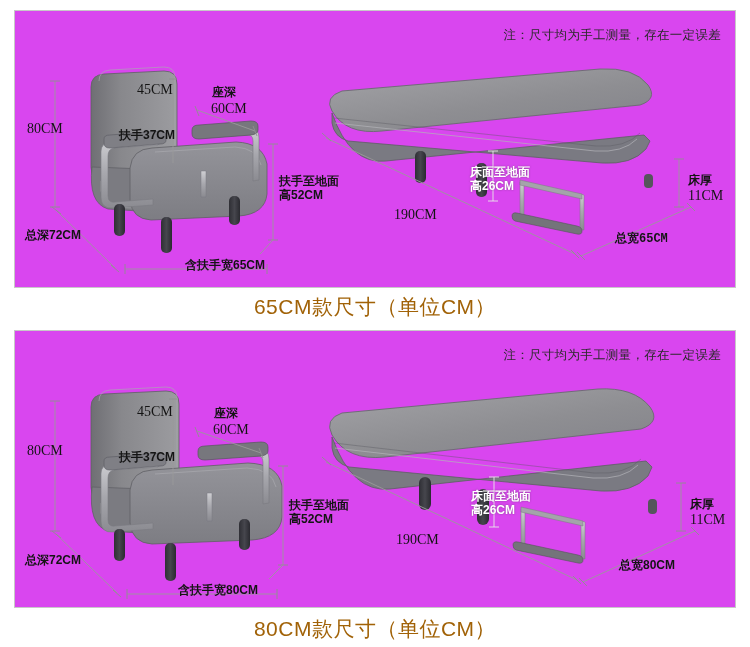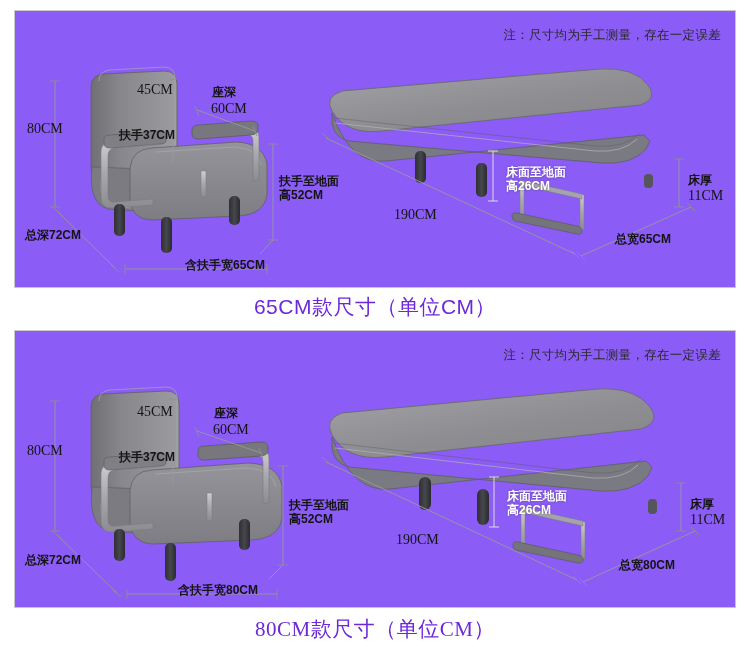--- a/index.html
+++ b/index.html
@@ -22,37 +22,37 @@
   .panel-wrap {
     position: absolute;
     left: 0;
     width: 750px;
   }
   .panel {
     position: absolute;
     left: 14px;
     width: 722px;
     border: 1px solid #c8c8c8;
-    background: #8b5cf6;
+    background: #d946ef;
     box-sizing: border-box;
     overflow: hidden;
   }
   .panel-inner {
     position: absolute;
     inset: 0;
   }
   .caption {
     position: absolute;
     left: 0;
     width: 750px;
     text-align: center;
     font-family: "Liberation Sans", "DejaVu Sans", sans-serif;
     font-size: 21px;
     letter-spacing: 0.5px;
-    color: #6d28d9;
+    color: #a16207;
   }
   .note {
     position: absolute;
     font-family: "Liberation Sans", "DejaVu Sans", sans-serif;
     font-size: 12.5px;
     color: #2a2a2a;
     white-space: nowrap;
     letter-spacing: 0.3px;
   }
 
@@ -67,21 +67,20 @@
   }
   .dim.cjk {
     font-family: "Liberation Sans", "DejaVu Sans", sans-serif;
     font-size: 12px;
     font-weight: 600;
     text-align: center;
   }
   .dim.white {
     color: #ffffff;
     text-shadow: 0 0 2px rgba(60,60,60,.55);
-    margin-left: 36px;
   }
 
   
   svg.art {
     position: absolute;
     left: 0;
     top: 0;
     overflow: visible;
   }
   .dimline {
@@ -228,21 +227,21 @@
           <line class="dimline-w" x1="478" y1="140" x2="478" y2="190"></line>
           <line class="dimline-w" x1="473" y1="140" x2="483" y2="140"></line>
           <line class="dimline-w" x1="473" y1="190" x2="483" y2="190"></line>
         </svg>
 
         <div class="dim" style="left:379px; top:196px;">190CM</div>
         <div class="dim cjk white" style="left:455px; top:155px;">床面至地面</div>
         <div class="dim cjk white" style="left:455px; top:169px;">高26CM</div>
         <div class="dim cjk" style="left:673px; top:163px;">床厚</div>
         <div class="dim" style="left:673px; top:177px;">11CM</div>
-        <div class="dim cjk" style="left:600px; top:222px;">总宽65CM</div>
+        <div class="dim cjk" style="left:600px; top:222px;font-family:Liberation Mono, monospace;">总宽65CM</div>
 
       </div>
     </div>
 
     <div class="caption" style="top:293px;">65CM款尺寸（单位CM）</div>
   </div>
 
   <div class="panel-wrap" style="top:330px;">
     <div class="panel" style="top:0px; height:278px;">
       <div class="panel-inner">
@@ -367,16 +366,16 @@
         <div class="dim" style="left:381px; top:201px;">190CM</div>
         <div class="dim cjk white" style="left:456px; top:159px;">床面至地面</div>
         <div class="dim cjk white" style="left:456px; top:173px;">高26CM</div>
         <div class="dim cjk" style="left:675px; top:167px;">床厚</div>
         <div class="dim" style="left:675px; top:181px;">11CM</div>
         <div class="dim cjk" style="left:604px; top:228px;">总宽80CM</div>
 
       </div>
     </div>
 
-    <div class="caption" style="top:285px;font-family:Liberation Serif, serif;">80CM款尺寸（单位CM）</div>
+    <div class="caption" style="top:285px;">80CM款尺寸（单位CM）</div>
   </div>
 
 </div>
 
 </body></html>

